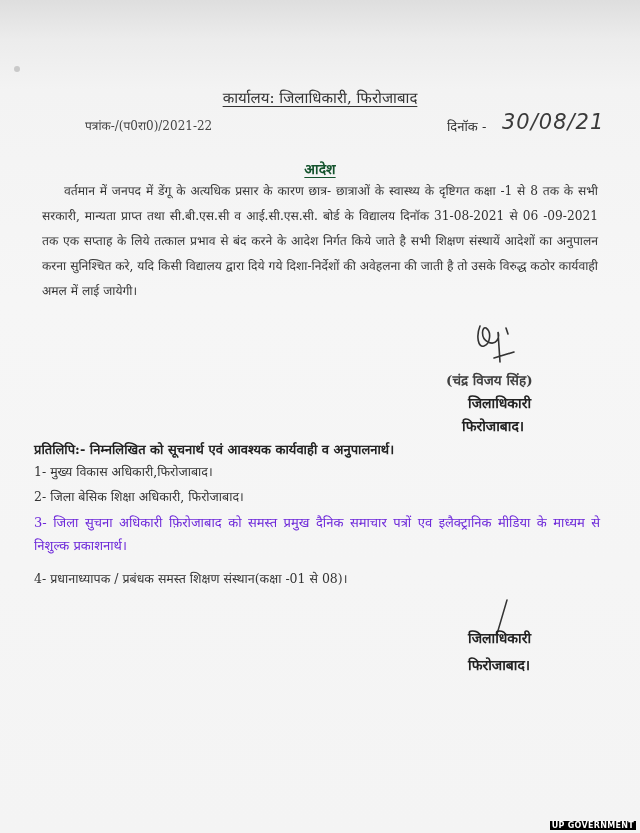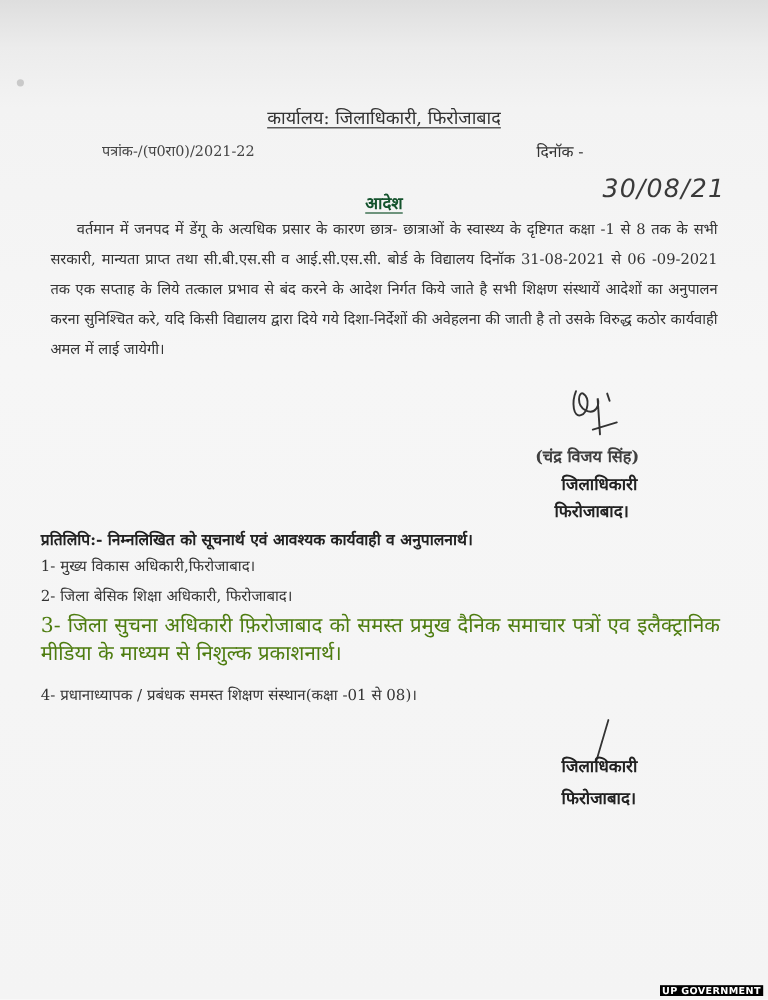--- a/index.html
+++ b/index.html
@@ -11,39 +11,39 @@
   }
   .abs { position: absolute; }
   .office-title {
     left: 0; width: 640px; top: 87px; text-align: center;
     font-size: 15px; text-decoration: underline; text-underline-offset: 3px; color: #333;
   }
   .ref-no { left: 85px; top: 117px; font-size: 12px; color: #444; }
   .date-label { left: 447px; top: 117px; font-size: 13px; color: #333; }
   .date-value {
     left: 502px; top: 110px; font-size: 21px; color: #3a3a3a;
-    font-family: "DejaVu Sans", sans-serif; font-style: italic; letter-spacing: 1px; margin-top: 35px;
+    font-family: "DejaVu Sans", sans-serif; font-style: italic; letter-spacing: 1px;
   }
   .order-heading {
     left: 0; width: 640px; top: 159px; text-align: center; font-size: 14px;
     text-decoration: underline; text-underline-offset: 3px; font-weight: bold; color: #14532d;
   }
   .para {
     left: 42px; width: 556px; top: 179px; font-size: 12.2px; line-height: 25px;
     text-align: justify; text-indent: 22px; color: #333;
   }
   .signature {
     left: 470px; top: 318px; width: 60px; height: 50px;
   }
   .signer-name { left: 446px; top: 371px; font-size: 13.5px; font-weight: bold; color: #404040; }
   .signer-desig { left: 468px; top: 393px; font-size: 14px; font-weight: bold; color: #222; }
   .signer-place { left: 462px; top: 416px; font-size: 14px; font-weight: bold; color: #222; }
   .cc-heading { left: 34px; top: 440px; font-size: 13px; font-weight: bold; color: #222; }
   .cc-item { left: 34px; font-size: 12.5px; color: #333; }
-  .cc-item-3 { left: 34px; top: 511px; width: 566px; font-size: 17px; line-height: 23px; color: #4d7c0f; text-align: justify; }
+  .cc-item-3 { left: 34px; top: 511px; width: 566px; font-size: 13px; line-height: 23px; color: #6d28d9; text-align: justify; }
   .footer-desig { left: 468px; top: 628px; font-size: 14px; font-weight: bold; color: #222; }
   .footer-place { left: 468px; top: 655px; font-size: 14px; font-weight: bold; color: #222; }
   .watermark {
     right: 4px; bottom: 3px; font-family: "DejaVu Sans", sans-serif; font-size: 8px; font-weight: bold;
     color: #fff; background: #000000; padding: 0 2px; letter-spacing: 0.3px;
   }
   .corner-mark { left: 14px; top: 66px; width: 6px; height: 6px; background: #c9c9c9; border-radius: 50%; }
 </style>
 </head>
 <body>

